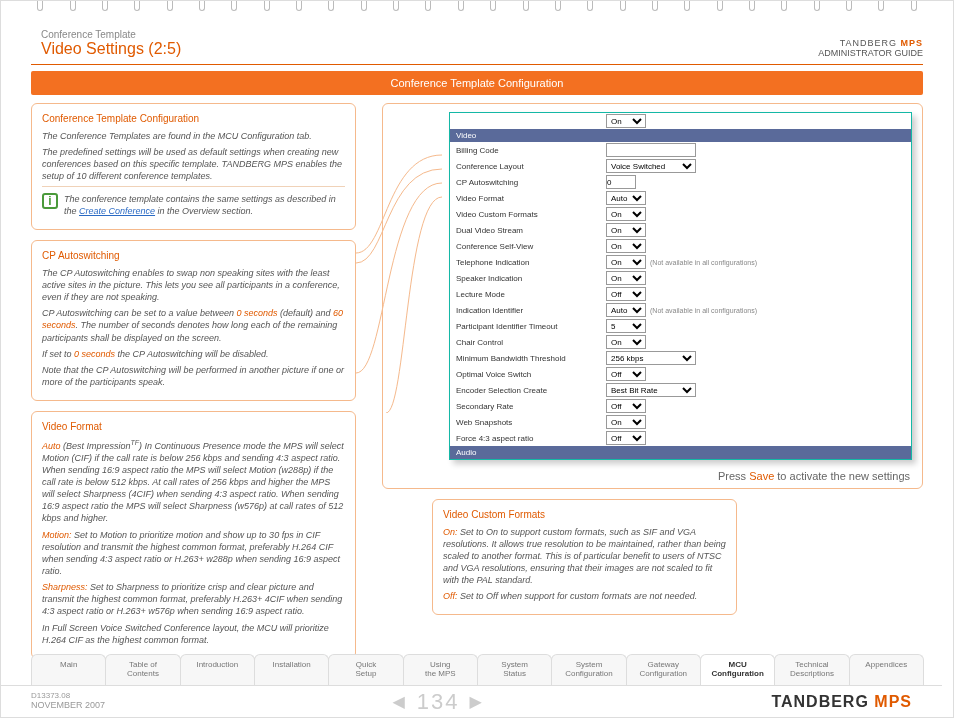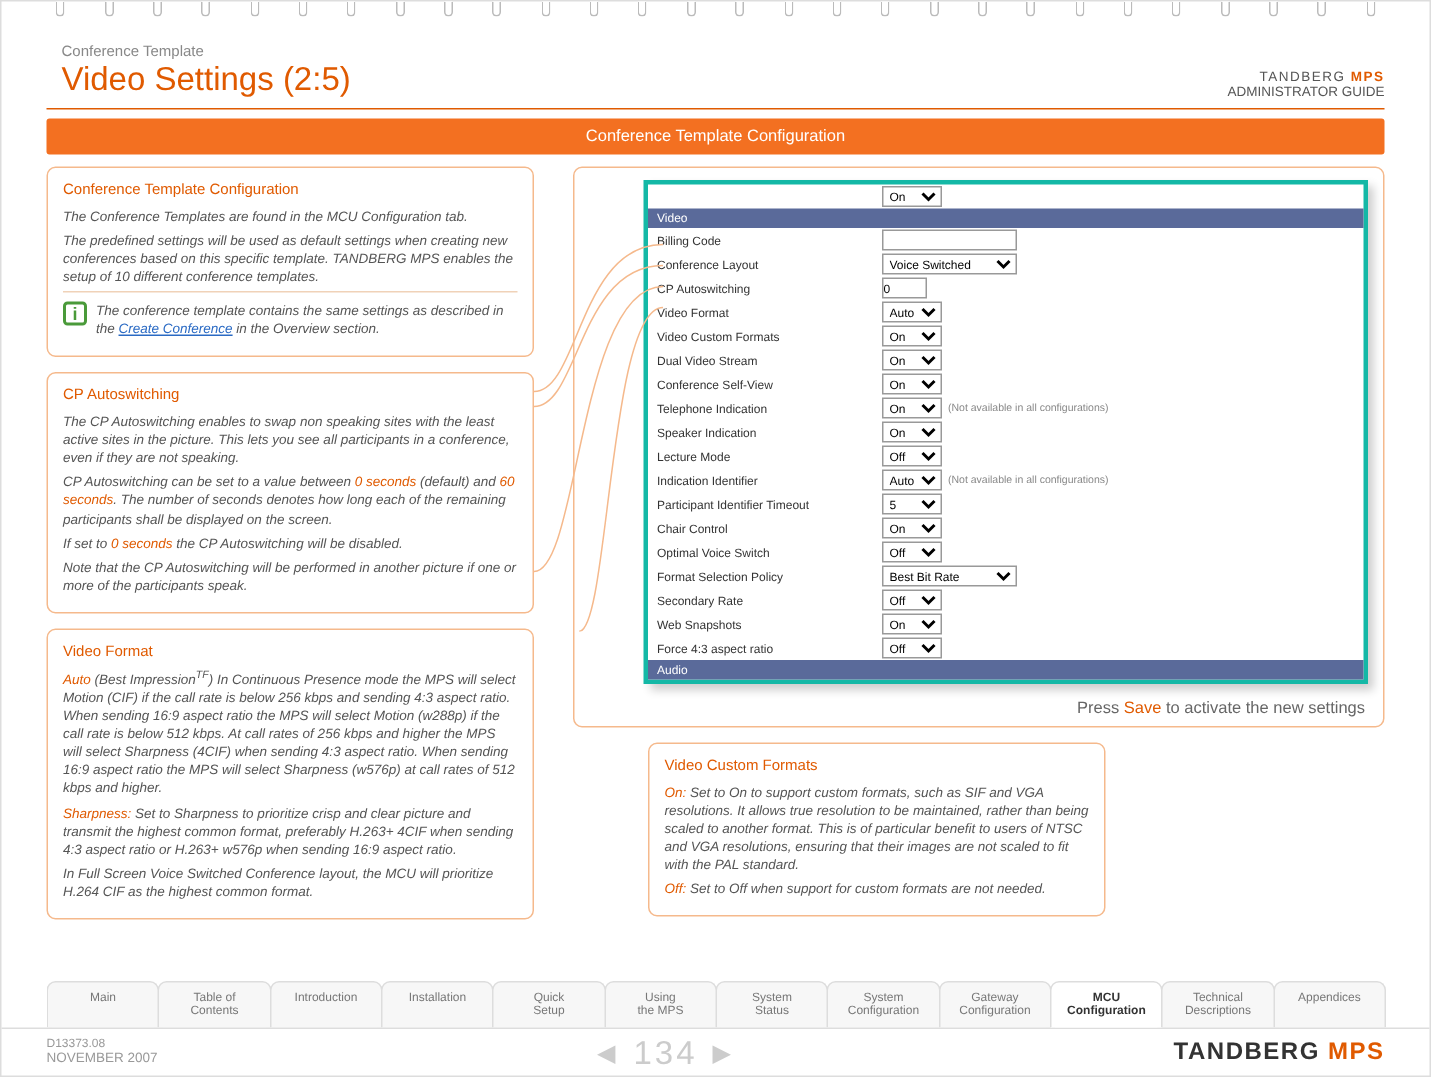--- a/index.html
+++ b/index.html
@@ -34,21 +34,21 @@
     border-radius: 0 0 4px 4px;
     background: #fff;
   }
   .header {
     display: flex;
     justify-content: space-between;
     align-items: flex-end;
     padding: 28px 30px 4px 40px;
   }
   .header-left .tmpl { font-size: 10px; color: #888; }
-  .header-left .title { font-size: 22px; color: #e05a00; font-weight: 300; }
+  .header-left .title { font-size: 16px; color: #e05a00; font-weight: 300; }
   .header-right { text-align: right; font-size: 9px; color: #555; }
   .header-right .brand { letter-spacing: 1px; }
   .header-right .brand b { color: #e05a00; font-weight: bold; }
   .hr { height: 1px; background: #e05a00; margin: 2px 30px 6px 30px; }
   .banner {
     background: #f37021; color: #fff; font-size: 11px;
     padding: 6px 0; text-align: center; margin: 0 30px 8px 30px;
     border-radius: 2px;
   }
   .content { display: flex; padding: 0 30px; gap: 26px; }
@@ -75,23 +75,23 @@
   }
   .col-right { flex: 1; display: flex; flex-direction: column; position: relative; }
   .screenshot-wrap {
     border: 1px solid #f5b98c;
     border-radius: 6px;
     padding: 8px 10px 4px 10px;
     margin-bottom: 10px;
   }
   .screenshot {
     background: #fff;
-    border: 3px solid #14b8a6;
+    border: 1px solid #14b8a6;
     box-shadow: 4px 4px 6px rgba(0,0,0,0.2);
-    margin-left: 36px;
+    margin-left: 56px;
     margin-bottom: 6px;
     font-size: 8px;
     color: #333;
   }
   .srow { display: flex; align-items: center; padding: 1px 6px; }
   .srow.band { background: #5a6a9a; color: #fff; font-size: 8px; padding: 2px 6px; }
   .srow .lbl { flex: 0 0 150px; }
   .srow select, .srow input {
     font-size: 8px; height: 14px; border: 1px solid #999;
     background: #fff;
@@ -122,21 +122,21 @@
     border-bottom: none;
     border-radius: 6px 6px 0 0;
     background: #f7f7f7;
     margin-right: -1px;
     line-height: 1.1;
     cursor: pointer;
   }
   .tab.active { background: #fff; color: #333; font-weight: bold; position: relative; z-index: 2; }
   .footer {
     position: absolute;
-    bottom: 0; left: 0; right: 0;
+    bottom: 0; left: 0; right: 11px;
     height: 32px;
     border-top: 1px solid #ddd;
     display: flex;
     align-items: center;
     padding: 0 30px;
     font-size: 9px;
     color: #999;
   }
   .footer .docid { flex: 0 0 auto; line-height: 1.1; }
   .footer .docid div:first-child { font-size: 8px; }
@@ -224,20 +224,23 @@
         </p>
         <p>Note that the CP Autoswitching will be performed in another picture if one or more of the participants speak.</p>
       </div>
 
       <div class="box">
         <h4>Video Format</h4>
         <p>
           <span class="orange">Auto</span><span> (Best Impression</span><sup>TF</sup><span>) In Continuous Presence mode the MPS will select Motion (CIF) if the call rate is below 256 kbps and sending 4:3 aspect ratio. When sending 16:9 aspect ratio the MPS will select Motion (w288p) if the call rate is below 512 kbps. At call rates of 256 kbps and higher the MPS will select Sharpness (4CIF) when sending 4:3 aspect ratio. When sending 16:9 aspect ratio the MPS will select Sharpness (w576p) at call rates of 512 kbps and higher.</span>
         </p>
         <p>
+          <span class="orange">Motion:</span><span> Set to Motion to prioritize motion and show up to 30 fps in CIF resolution and transmit the highest common format, preferably H.264 CIF when sending 4:3 aspect ratio or H.263+ w288p when sending 16:9 aspect ratio.</span>
+        </p>
+        <p>
           <span class="orange">Sharpness:</span><span> Set to Sharpness to prioritize crisp and clear picture and transmit the highest common format, preferably H.263+ 4CIF when sending 4:3 aspect ratio or H.263+ w576p when sending 16:9 aspect ratio.</span>
         </p>
         <p>In Full Screen Voice Switched Conference layout, the MCU will prioritize H.264 CIF as the highest common format.</p>
       </div>
 
     </div>
 
     <div class="col-right">
       <svg class="connectors" viewBox="0 0 86 300">
         <path d="M 0 140 C 30 140 30 42 86 42" stroke="#f5b98c" fill="none" stroke-width="1"></path>
@@ -301,25 +304,29 @@
             </div>
             <div class="srow">
               <span class="lbl">Participant Identifier Timeout</span>
               <select style=""><option>5</option></select>
             </div>
             <div class="srow">
               <span class="lbl">Chair Control</span>
               <select style=""><option>On</option></select>
             </div>
             <div class="srow">
+              <span class="lbl">Minimum Bandwidth Threshold</span>
+              <select style="min-width:90px"><option>256 kbps</option></select>
+            </div>
+            <div class="srow">
               <span class="lbl">Optimal Voice Switch</span>
               <select style=""><option>Off</option></select>
             </div>
             <div class="srow">
-              <span class="lbl">Format Selection Policy</span>
+              <span class="lbl">Encoder Selection Create</span>
               <select style="min-width:90px"><option>Best Bit Rate</option></select>
             </div>
             <div class="srow">
               <span class="lbl">Secondary Rate</span>
               <select style=""><option>Off</option></select>
             </div>
             <div class="srow">
               <span class="lbl">Web Snapshots</span>
               <select style=""><option>On</option></select>
             </div>

